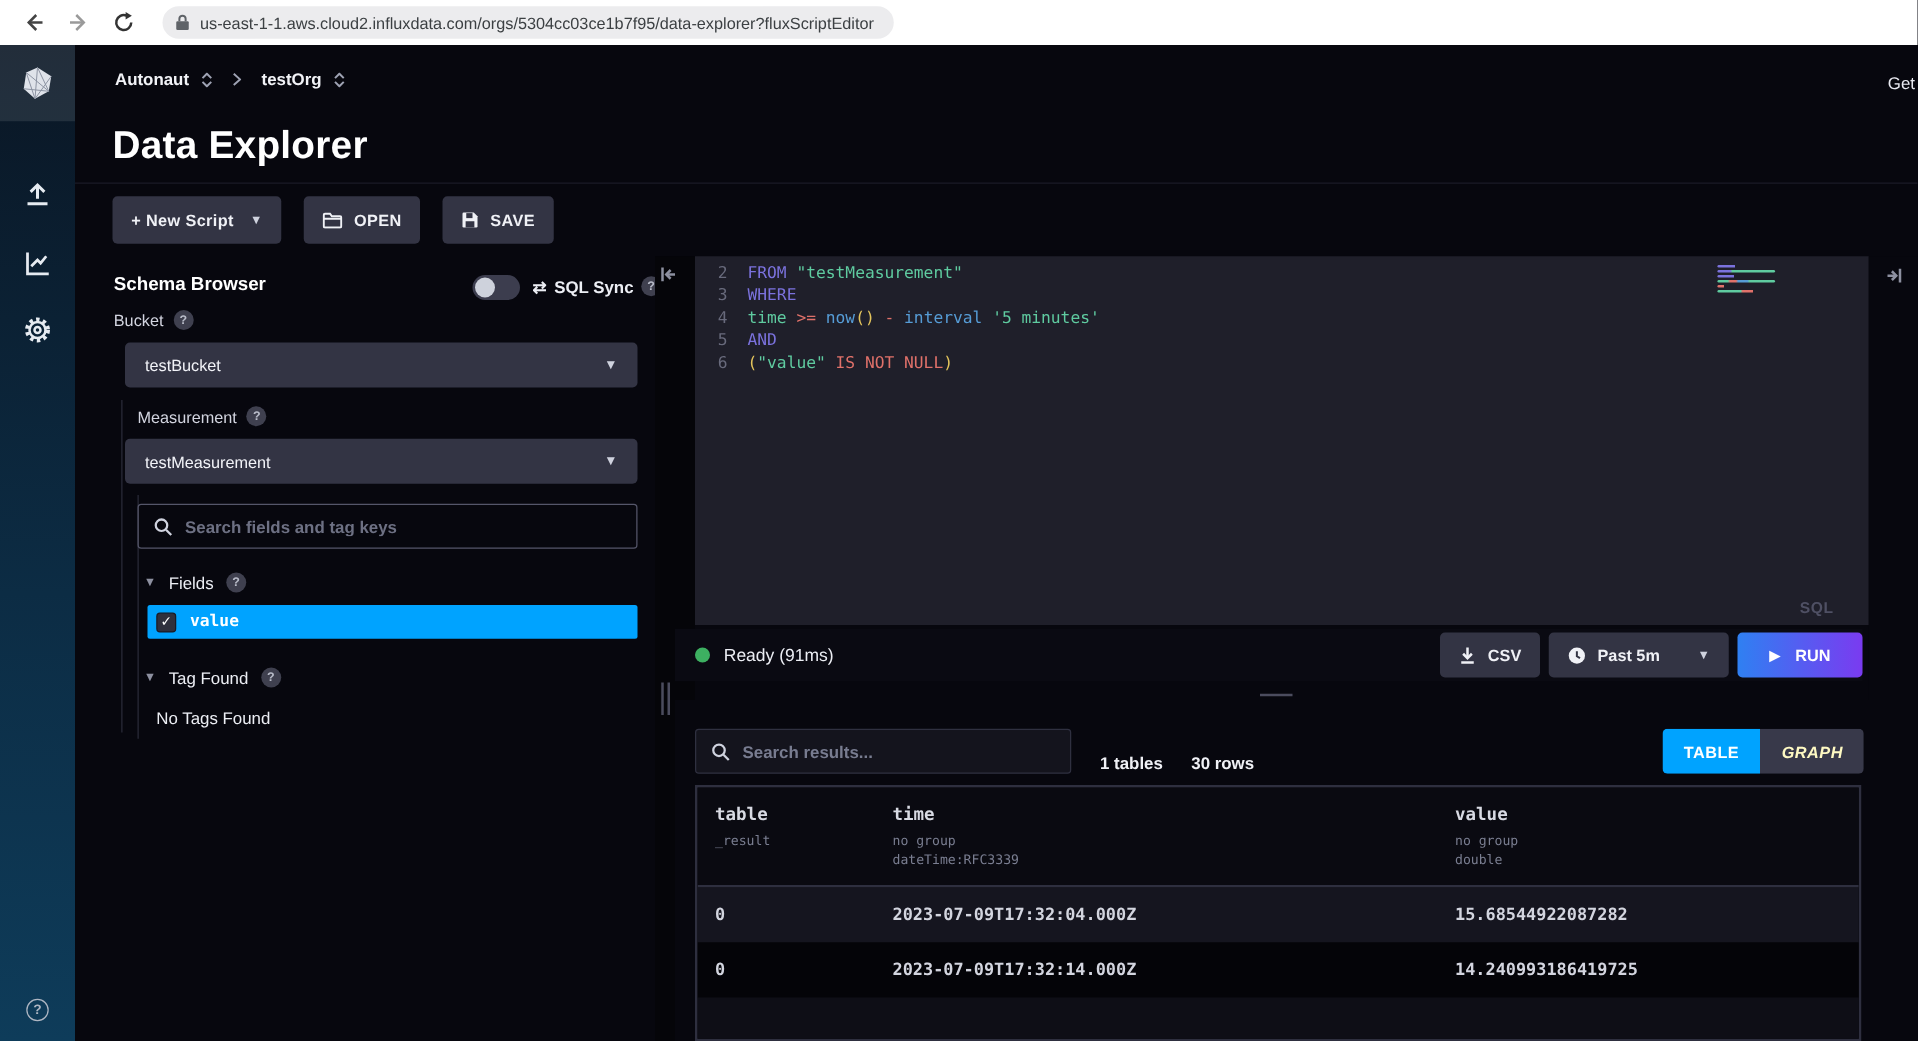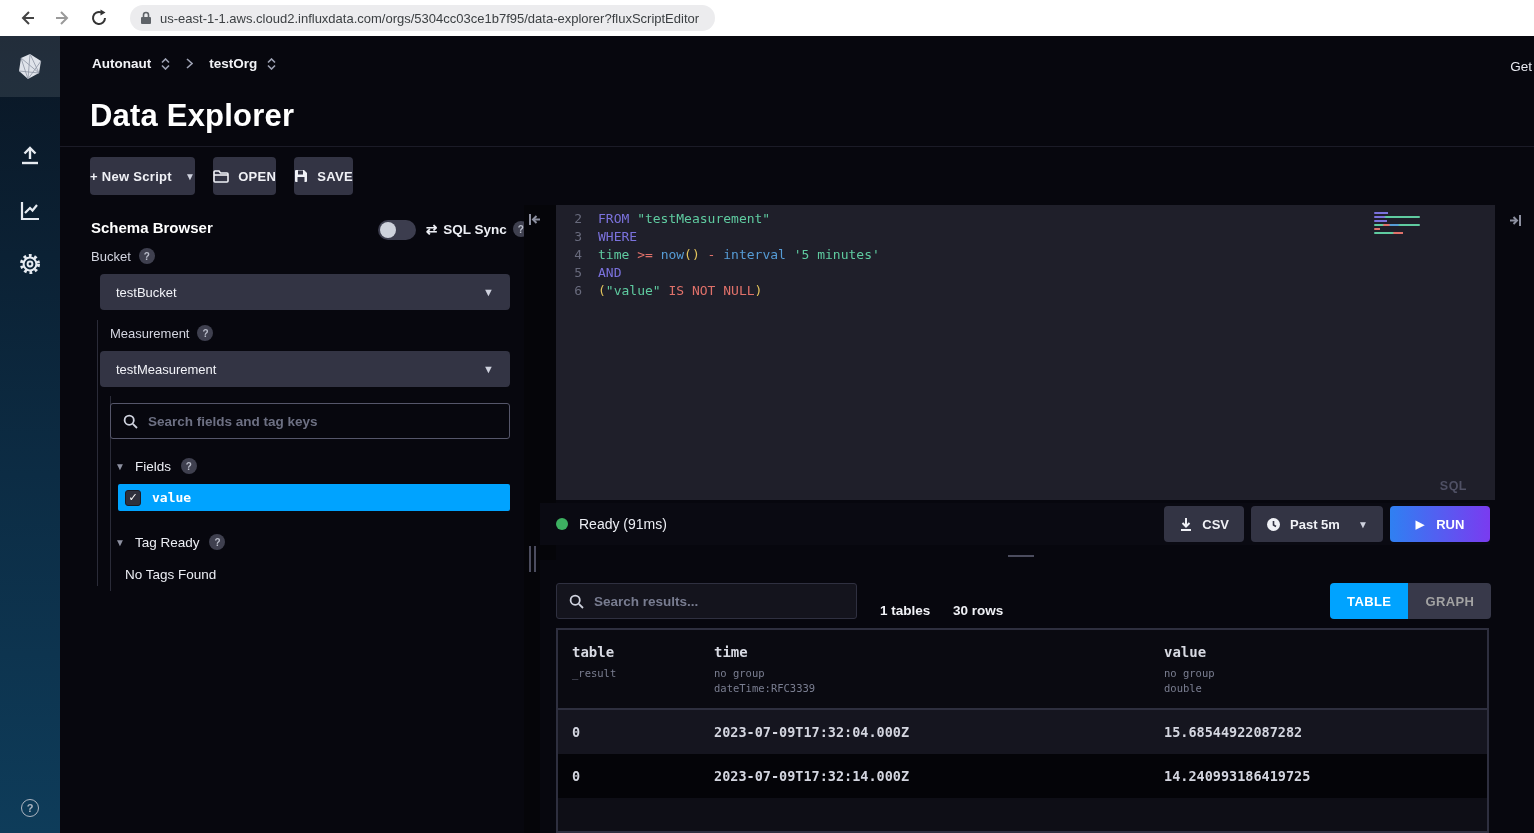--- a/index.html
+++ b/index.html
@@ -34,21 +34,21 @@
   .crumb { font-size:13.5px; font-weight:bold; color:#f2f3f7; }
   .unfold { display:flex; flex-direction:column; align-items:center; color:#9ea2b3; }
   .crumb-sep { color:#9ea2b3; font-size:12px; margin:0 6px; }
   .get-text { position:absolute; right:2px; top:23px; font-size:13.5px; color:#e8e9f0; }
 
   .page-title { position:absolute; left:30px; top:62px; font-size:31px; font-weight:bold; letter-spacing:.2px; }
   .title-rule { position:absolute; left:0; top:110px; width:1474px; height:1px; background:#1b1b27; }
 
   .toolbar { position:absolute; left:30px; top:121px; display:flex; gap:18px; }
   .btn { height:38px; background:#333444; border-radius:4px; color:#f0f1f6; font-size:13px; font-weight:bold;
-         display:flex; align-items:center; padding:0 0; gap:9px; cursor:pointer; letter-spacing:.3px; }
+         display:flex; align-items:center; padding:0 15px; gap:9px; cursor:pointer; letter-spacing:.3px; }
   .btn .caret { font-size:10px; color:#cfd2de; margin-left:4px; }
 
   
   .sb-title { position:absolute; left:31px; top:183px; font-size:15px; font-weight:bold; }
   .toggle { position:absolute; left:318px; top:184px; width:38px; height:20px; background:#3c3d4e;
             border-radius:10px; cursor:pointer; }
   .toggle .knob { position:absolute; left:2px; top:2px; width:16px; height:16px; background:#ced2dc; border-radius:50%; }
   .sqlsync { position:absolute; left:366px; top:185px; font-size:13.5px; font-weight:bold; color:#eceef4;
              display:flex; gap:6px; align-items:center; }
   .qmark { width:16px; height:16px; background:#3f404f; border-radius:50%; color:#b9bcc9; font-size:10px;
@@ -103,39 +103,39 @@
   .rightstrip { position:absolute; left:1435px; top:169px; width:39px; height:628px; background:#07070e; }
 
   
   .statusbar { position:absolute; left:480px; top:467px; width:950px; height:42px; background:#0a0a12;
                display:flex; align-items:center; padding-left:16px; }
   .status-dot { width:12px; height:12px; border-radius:50%; background:#3db061; margin-right:11px; }
   .status-text { font-size:14px; color:#eceef4; }
   .sb-buttons { margin-left:auto; display:flex; gap:7px; align-items:center; height:36px; }
   .sb-btn { height:36px; background:#333444; border-radius:4px; display:flex; align-items:center;
             padding:0 15px; gap:9px; font-size:13px; font-weight:bold; color:#f0f1f6; cursor:pointer; }
-  .range-btn { width:132px; }
+  .range-btn { width:144px; }
   .range-btn .caret { margin-left:auto; font-size:10px; color:#cfd2de; }
   .run-btn { width:100px; justify-content:center; background:linear-gradient(90deg,#2f80f2,#7a3bf0);
              color:#fff; gap:12px; }
   .run-btn .play { font-size:11px; }
 
   
   .results { position:absolute; left:480px; top:524px; width:994px; height:273px; background:#07070e; }
   .res-search { position:absolute; left:16px; top:23px; width:301px; height:36px; background:#14141d;
                 border:1px solid #2f3040; border-radius:3px; display:flex; align-items:center; padding:0 12px; gap:10px; }
   .res-search input { background:transparent; border:none; outline:none; color:#e8e9f0; font-size:13.5px;
                       font-weight:bold; font-family:"Liberation Sans",sans-serif; width:100%; }
   .res-search input::placeholder { color:#787c90; }
   .res-count { position:absolute; top:33px; font-size:13.5px; font-weight:bold; color:#f0f1f6;margin-top:10px; }
   .seg { position:absolute; left:790px; top:23px; height:36px; display:flex; border-radius:4px; overflow:hidden; }
   .seg .seg-btn { height:36px; display:flex; align-items:center; padding:0 17px; font-size:13px; font-weight:bold;
                   letter-spacing:.4px; cursor:pointer; }
   .seg .on  { background:#00a3ff; color:#fff; }
-  .seg .off { background:#38394a; color:#a3a3a3; }
+  .seg .off { background:#38394a; color:#fef9c3;font-style:italic; }
 
   .res-table { position:absolute; left:16px; top:68px; width:933px; height:205px; border:2px solid #2e2f3f;
                background:#040408; font-family:"DejaVu Sans Mono",monospace; overflow:hidden; }
   .t-grid { display:grid; grid-template-columns:142px 450px 1fr; padding-left:14px; }
   .t-head { background:#0a0a11; padding-top:14px; padding-bottom:12px; border-bottom:2px solid #2e2f3f; }
   .t-col-name { font-size:14px; font-weight:bold; color:#d8dae3; margin-bottom:6px; }
   .t-col-sub { font-size:10.5px; color:#7a7e91; line-height:15px; white-space:pre-line; }
   .t-row { height:44px; align-items:center; font-size:13.5px; font-weight:bold; color:#d3d5df; }
   .t-row.odd { background:#15151f; }
   .t-row.even { background:#040408; }
@@ -306,21 +306,21 @@
     <span class="tree-caret">▼</span>
     <span>Fields</span>
     <span class="qmark">?</span>
   </div>
   <div class="field-row">
     <span class="checkbox">✓</span>
     <span class="field-label">value</span>
   </div>
   <div class="tree-row" style="left:55px; top:498px;">
     <span class="tree-caret">▼</span>
-    <span>Tag Ready</span>
+    <span>Tag Found</span>
     <span class="qmark">?</span>
   </div>
   <div class="notags">No Tags Found</div>
 
   <div class="vsplit">
       <div class="bars">
         <div></div>
         <div></div>
       </div>
     </div>

